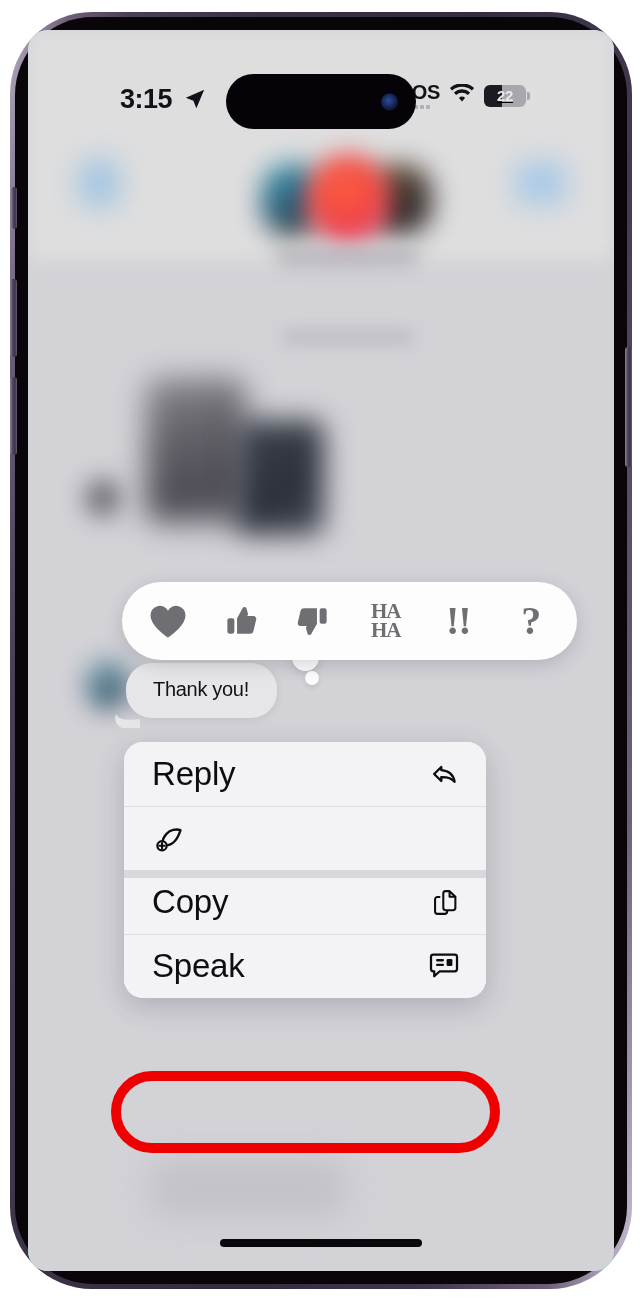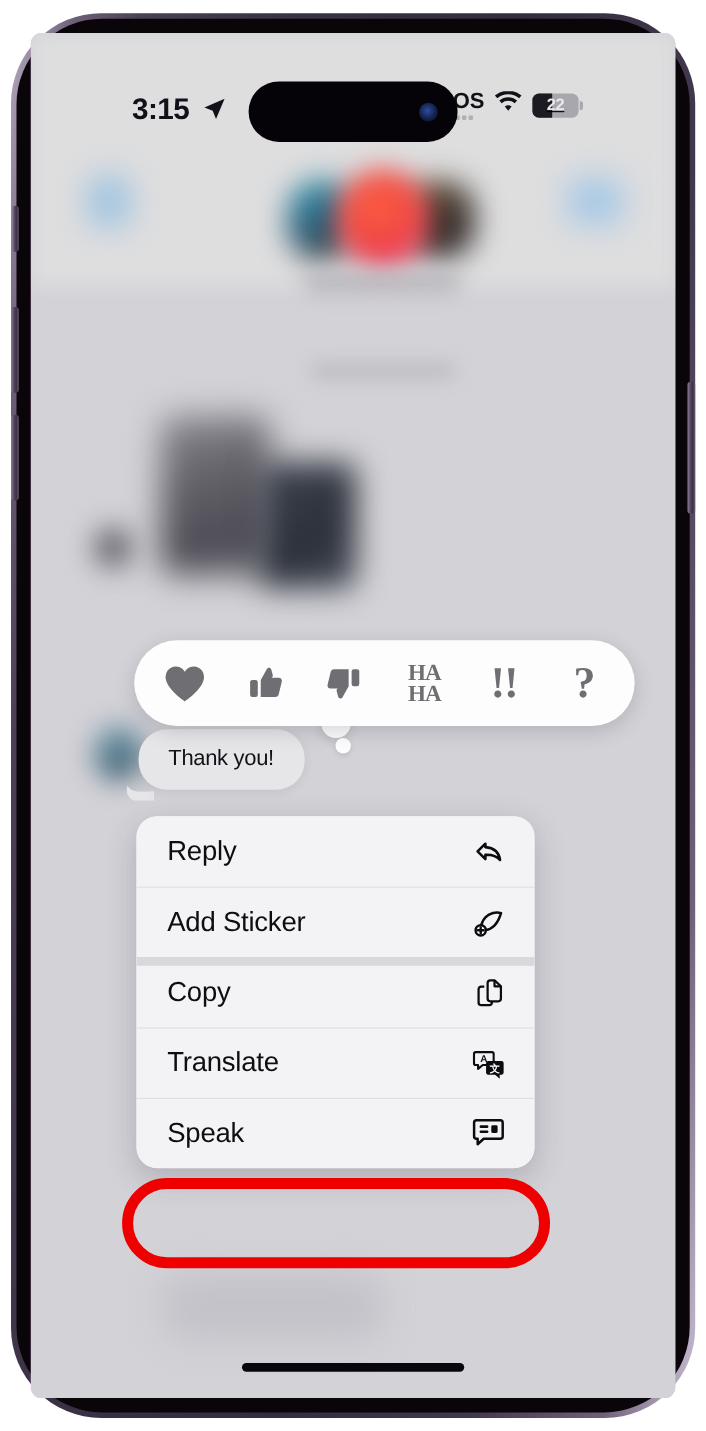--- a/index.html
+++ b/index.html
@@ -21,24 +21,24 @@
   }
   #phone-bezel {
     width: 100%; height: 100%;
     border-radius: 78px;
     background: #0a0509;
     padding: 13px;
     position: relative;
   }
   #screen {
     width: 100%; height: 100%;
-    border-radius: 10px;
+    border-radius: 20px;
     overflow: hidden;
     position: relative;
-    background: #f0abfc;
+    background: #5eead4;
   }
 
   
   .side-btn {
     position: absolute;
     background: linear-gradient(90deg,#8b7f96,#50455d 40%,#3b3246 70%,#6a5d76);
     border-radius: 3px;
   }
   #btn-action { left: -4px; top: 170px; width: 6px; height: 42px; }
   #btn-vol-up { left: -5px; top: 262px; width: 7px; height: 78px; }
@@ -234,21 +234,21 @@
     position: relative;
     background: #f3f3f5;
   }
   .menu-item + .menu-item::before {
     content:''; position:absolute; left: 0; right: 0; top: 0;
     height:1px; background:#dedde1;
   }
   .menu-item.group-gap::before {
     height: 8px; background:#d9d8dd;
   }
-  .menu-label { font-size: 25px; color: #0d0d12; letter-spacing: -0.2px; }
+  .menu-label { font-size: 33px; color: #0d0d12; letter-spacing: -0.2px; }
   .menu-icon { width: 34px; height: 34px; display:flex; align-items:center; justify-content:center; color:#0b0b10; }
 
   
   #red-highlight {
     position: absolute;
     left: 83px; top: 1041px;
     width: 389px; height: 82px;
     border: 10px solid #ef0000;
     border-radius: 42px;
     z-index: 25;
@@ -372,21 +372,20 @@
         <div class="menu-item">
           <span class="menu-label">Reply</span>
           <span class="menu-icon">
             <svg width="31" height="31" viewBox="0 0 24 24" fill="none" stroke="#0b0b10" stroke-width="1.8" stroke-linecap="round" stroke-linejoin="round">
               <path d="M9.5 6.2L4 11.6l5.5 5.4v-3c5.6-.2 8.3 1.2 10.3 3.6-.7-4.9-3.8-8.5-10.3-9z"></path>
             </svg>
           </span>
         </div>
 
         <div class="menu-item">
-          <span class="menu-label">Add Sticker</span>
           <span class="menu-icon">
             <svg width="31" height="31" viewBox="0 0 24 24" fill="none" stroke="#0b0b10" stroke-width="1.8" stroke-linejoin="round">
               <path d="M20.5 5.5c-3.5-1.2-8 0-10.8 2.9-2.4 2.5-3.4 5.8-2.9 8.6 3 .8 6.6-.3 9.2-2.9 2.8-2.9 4-7 4.5-8.6z"></path>
               <path d="M6.8 17c-1.6.3-2.6 1.2-3.3 2.5 2.1.6 3.4-.4 3.9-1.4" fill="#0b0b10"></path>
               <circle cx="6.2" cy="17.6" r="3.6" fill="#fff" stroke="#0b0b10" stroke-width="1.7"></circle>
               <path d="M6.2 15.6v4M4.2 17.6h4" stroke="#0b0b10" stroke-width="1.7" stroke-linecap="round"></path>
             </svg>
           </span>
         </div>
 
@@ -394,31 +393,20 @@
           <span class="menu-label">Copy</span>
           <span class="menu-icon">
             <svg width="29" height="29" viewBox="0 0 24 24" fill="none" stroke="#0b0b10" stroke-width="1.7" stroke-linejoin="round">
               <path d="M13 2.6h3.2L21 7.2v9.2a2 2 0 01-2 2h-6a2 2 0 01-2-2V4.6a2 2 0 012-2z"></path>
               <path d="M16.2 2.6v4.6H21"></path>
               <path d="M8.5 7.4H6.2a2 2 0 00-2 2v10a2 2 0 002 2h6a2 2 0 002-2v-1.1"></path>
             </svg>
           </span>
         </div>
 
-        <div class="menu-item">
-          <span class="menu-label">Translate</span>
-          <span class="menu-icon">
-            <svg width="31" height="29" viewBox="0 0 26 24">
-              <path d="M3 3.6h12.2c.8 0 1.4.6 1.4 1.4v7c0 .8-.6 1.4-1.4 1.4H8.3l-3.6 3v-3H3c-.8 0-1.4-.6-1.4-1.4V5c0-.8.6-1.4 1.4-1.4z" fill="none" stroke="#0b0b10" stroke-width="1.6" stroke-linejoin="round"></path>
-              <text x="9.2" y="11.1" font-family="Liberation Sans, sans-serif" font-size="7.6" font-weight="bold" fill="#0b0b10" text-anchor="middle">A</text>
-              <path d="M12.4 10.4h10.2c.9 0 1.6.7 1.6 1.6v7.2c0 .9-.7 1.6-1.6 1.6h-1.4v3l-3.5-3h-5.3c-.9 0-1.6-.7-1.6-1.6V12c0-.9.7-1.6 1.6-1.6z" fill="#0b0b10"></path>
-              <text x="17.6" y="18.4" font-family="Liberation Sans, sans-serif" font-size="7.8" font-weight="bold" fill="#ffffff" text-anchor="middle">文</text>
-            </svg>
-          </span>
-        </div>
 
         <div class="menu-item">
           <span class="menu-label">Speak</span>
           <span class="menu-icon">
             <svg width="30" height="28" viewBox="0 0 24 22">
               <path d="M3.4 1.8h17.2c1 0 1.8.8 1.8 1.8v9.8c0 1-.8 1.8-1.8 1.8h-12l-4.4 4v-4h-.8c-1 0-1.8-.8-1.8-1.8V3.6c0-1 .8-1.8 1.8-1.8z" fill="none" stroke="#0b0b10" stroke-width="1.8" stroke-linejoin="round"></path>
               <rect x="5.6" y="5.4" width="6.4" height="1.9" rx="0.9" fill="#0b0b10"></rect>
               <rect x="5.6" y="9.1" width="6.4" height="1.9" rx="0.9" fill="#0b0b10"></rect>
               <rect x="14.1" y="5.4" width="4.6" height="5.6" rx="1" fill="#0b0b10"></rect>
             </svg>

